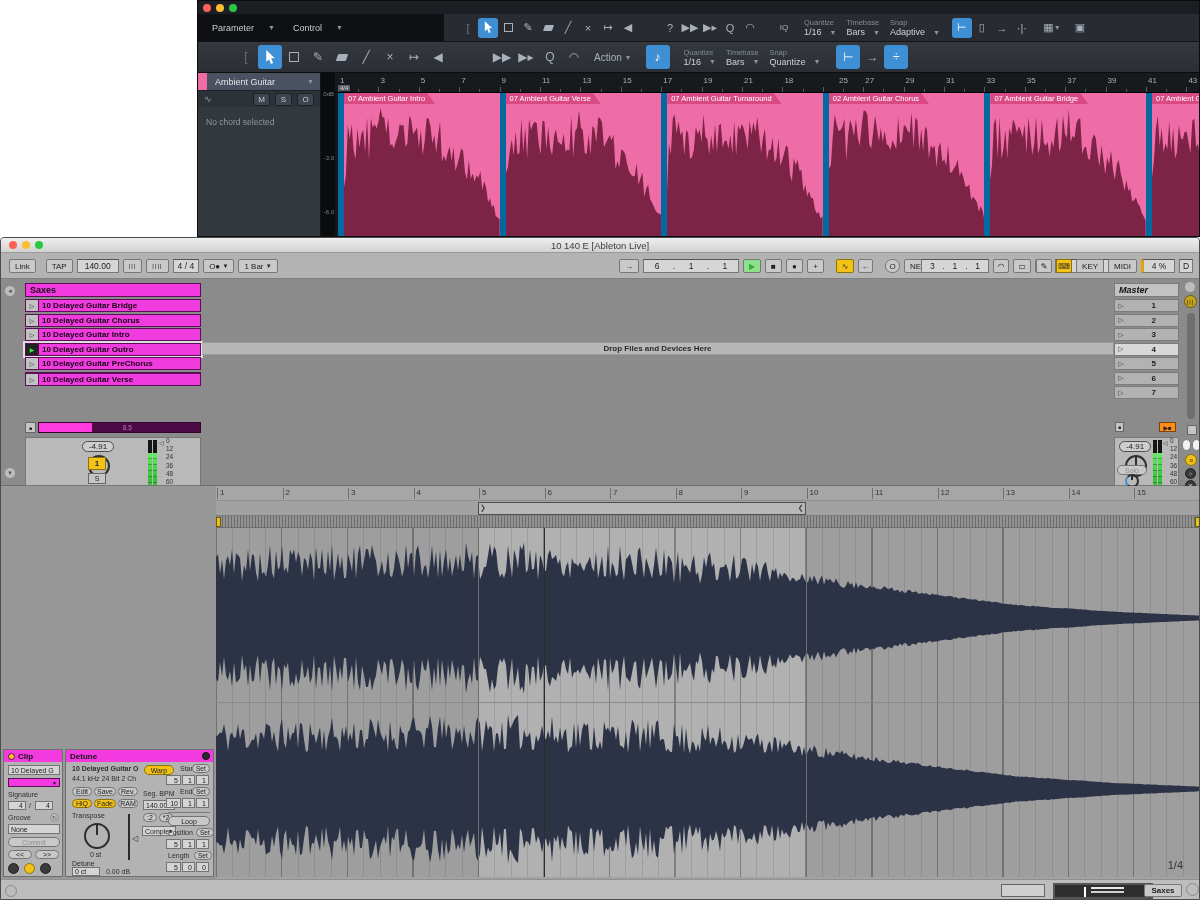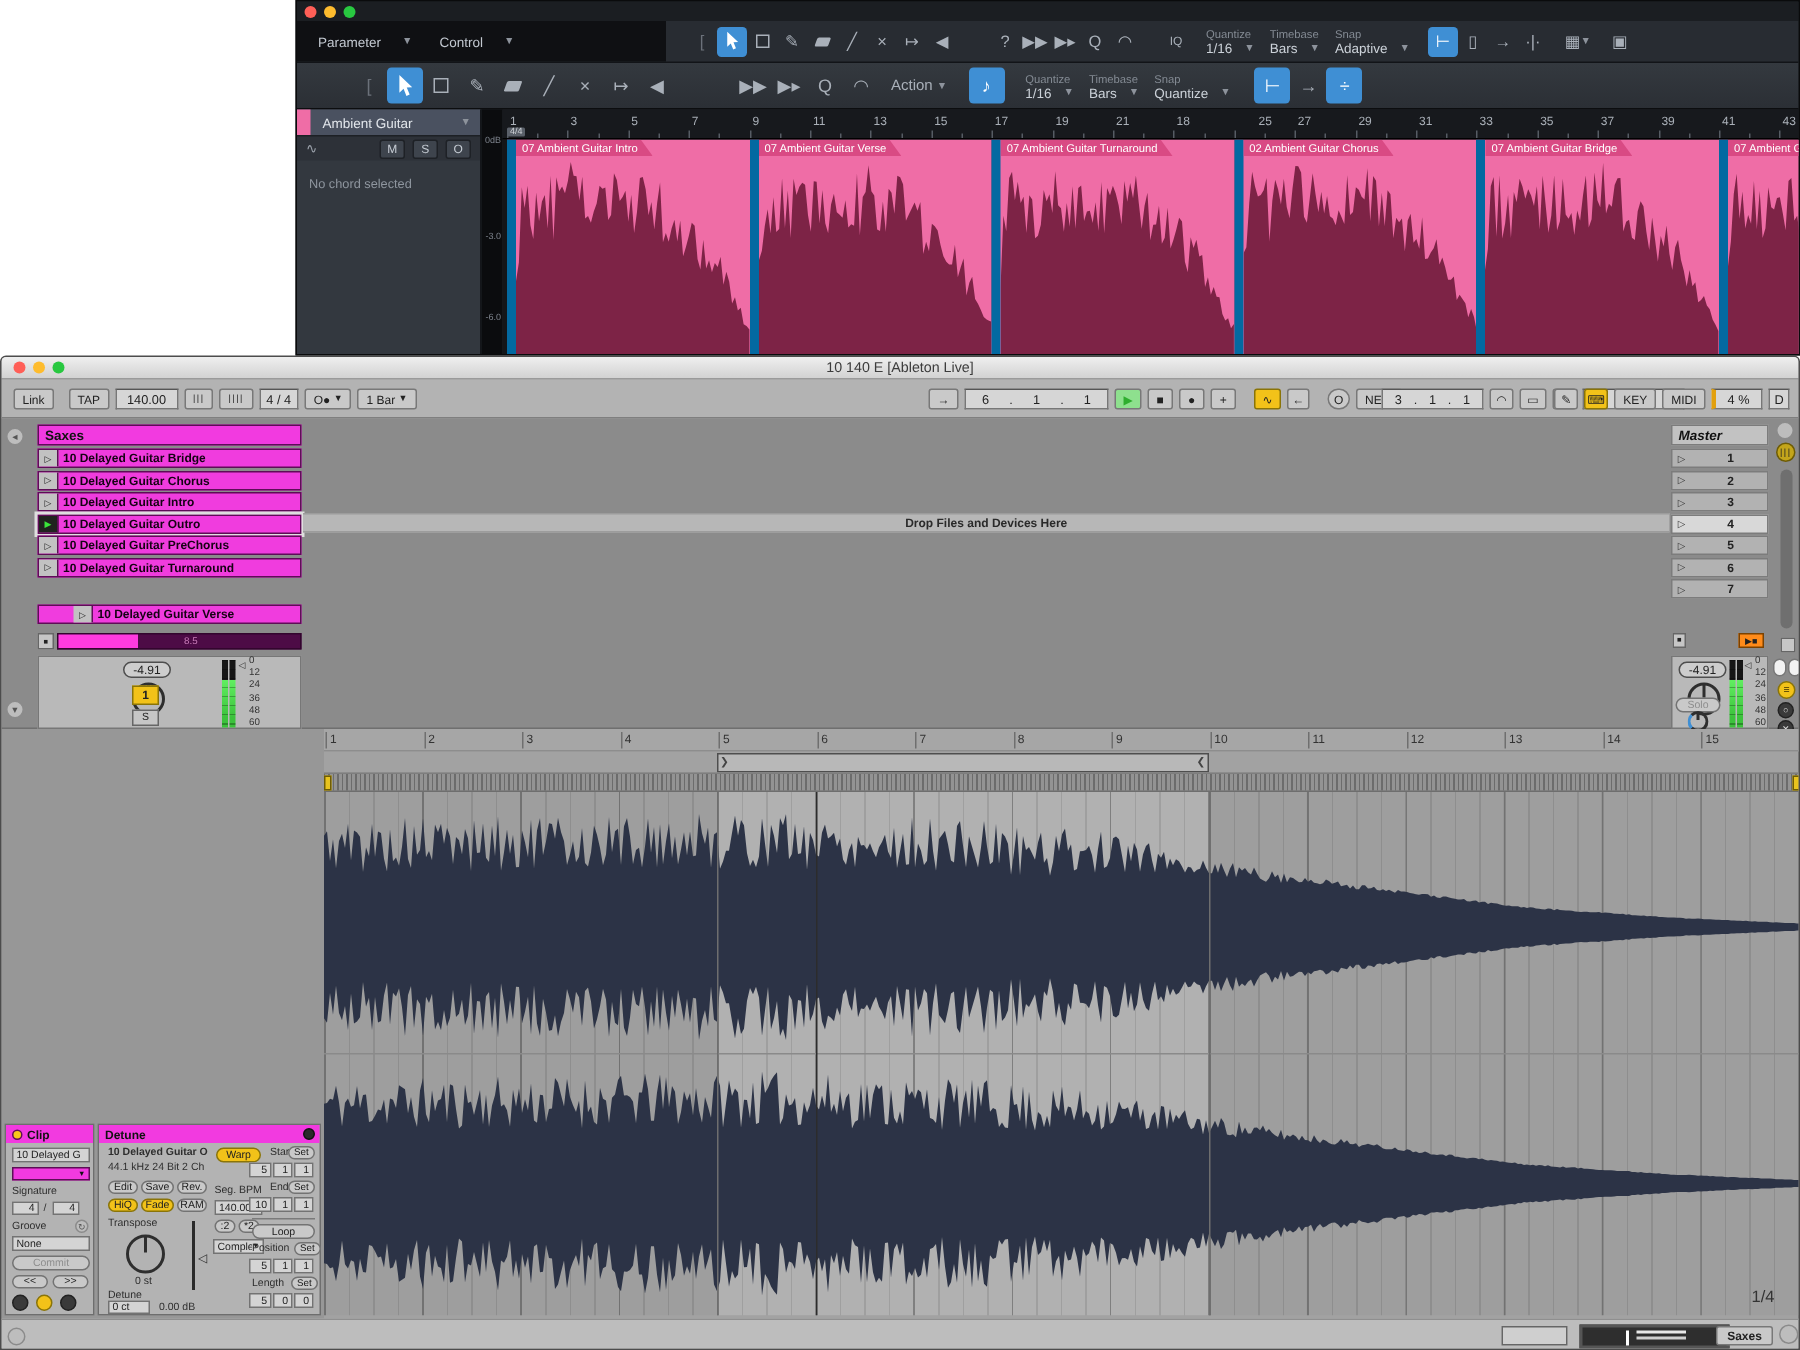--- a/index.html
+++ b/index.html
@@ -437,21 +437,21 @@
           <div class="nm">10 Delayed Guitar Outro</div>
         </div>
         <div class="slot" style="top: 58px;">
           <div class="pb">▷</div>
           <div class="nm">10 Delayed Guitar PreChorus</div>
         </div>
         <div class="slot" style="top: 72.5px; text-align: center;">
           <div class="pb">▷</div>
           <div class="nm">10 Delayed Guitar Turnaround</div>
         </div>
-        <div class="slot" style="top: 104px; padding-left: 23px;">
+        <div class="slot" style="top: 74px;">
           <div class="pb">▷</div>
           <div class="nm">10 Delayed Guitar Verse</div>
         </div>
       </div>
 
     <div class="sqbtn" style="left:24px;top:143px;width:11px;height:11px;font-size:5px">■</div>
     <div class="abs" style="left:37px;top:143px;width:163px;height:11px;background:#4d0b46;border:1px solid #33052e">
       <div class="abs" style="left:0;top:0;width:33%;height:100%;background:#ff3bdf"></div>
       <div class="abs" style="left:52%;top:1px;font-size:6.5px;color:#c87cb8">8.5</div>
     </div>

